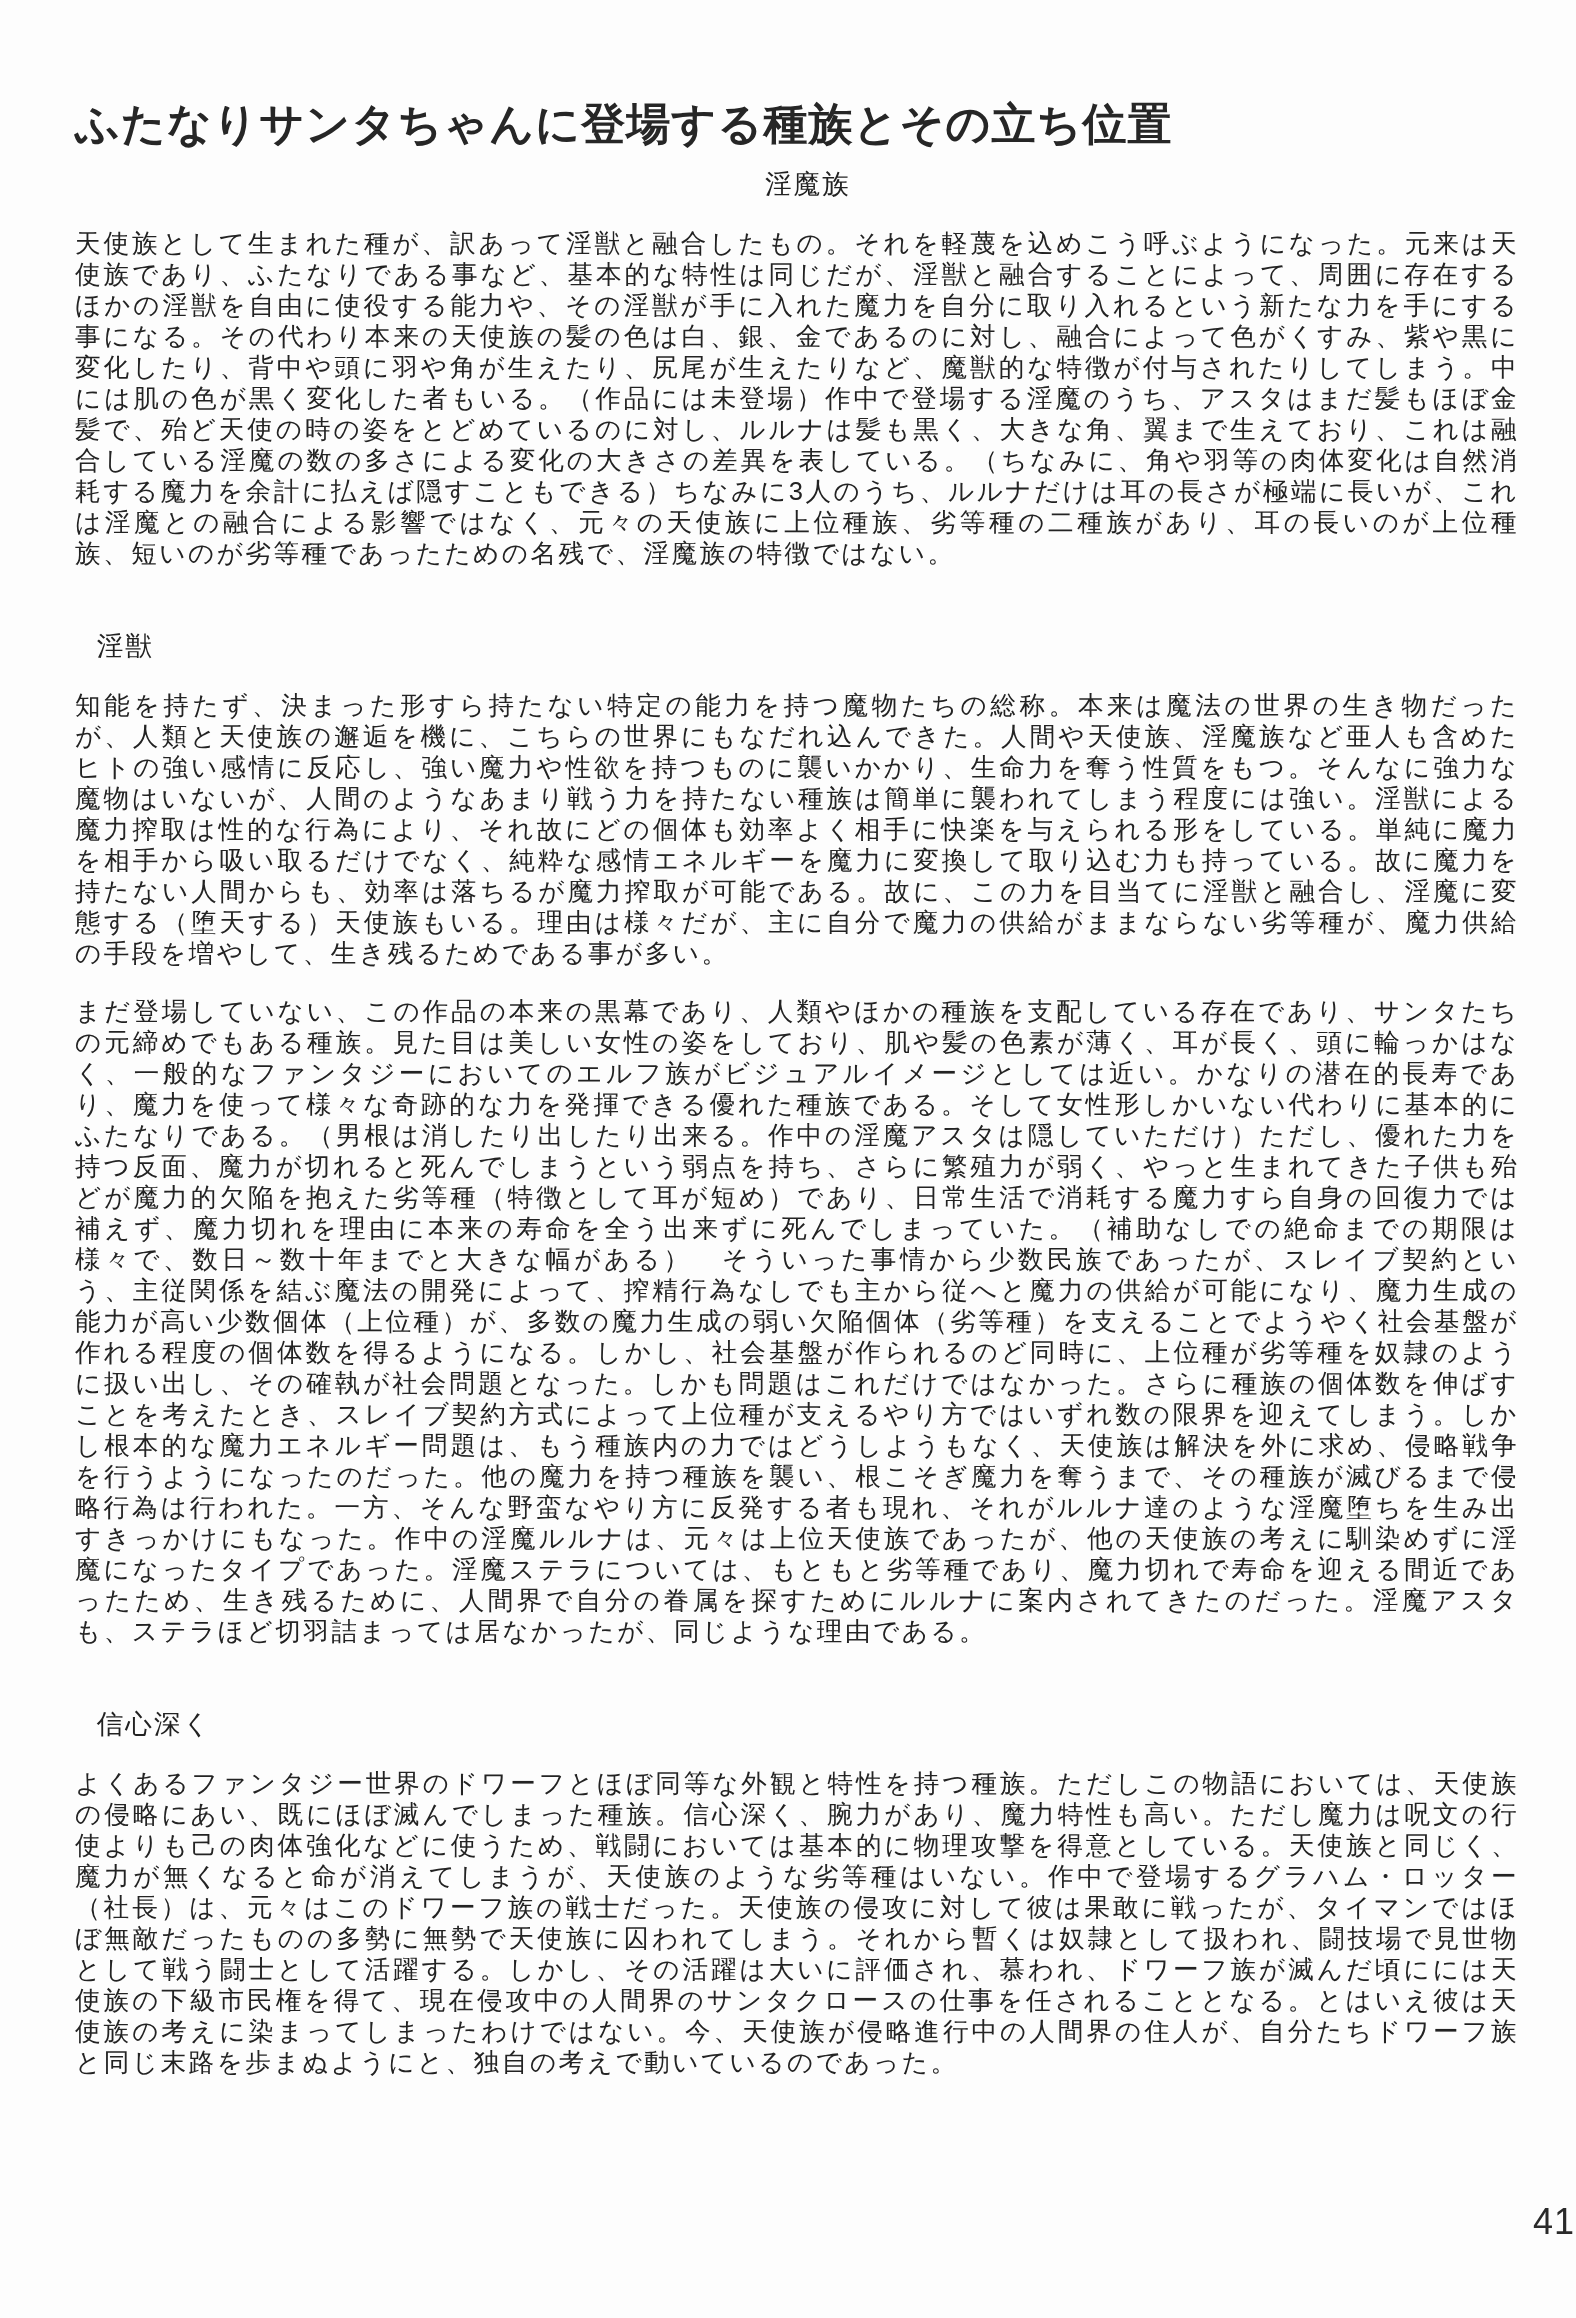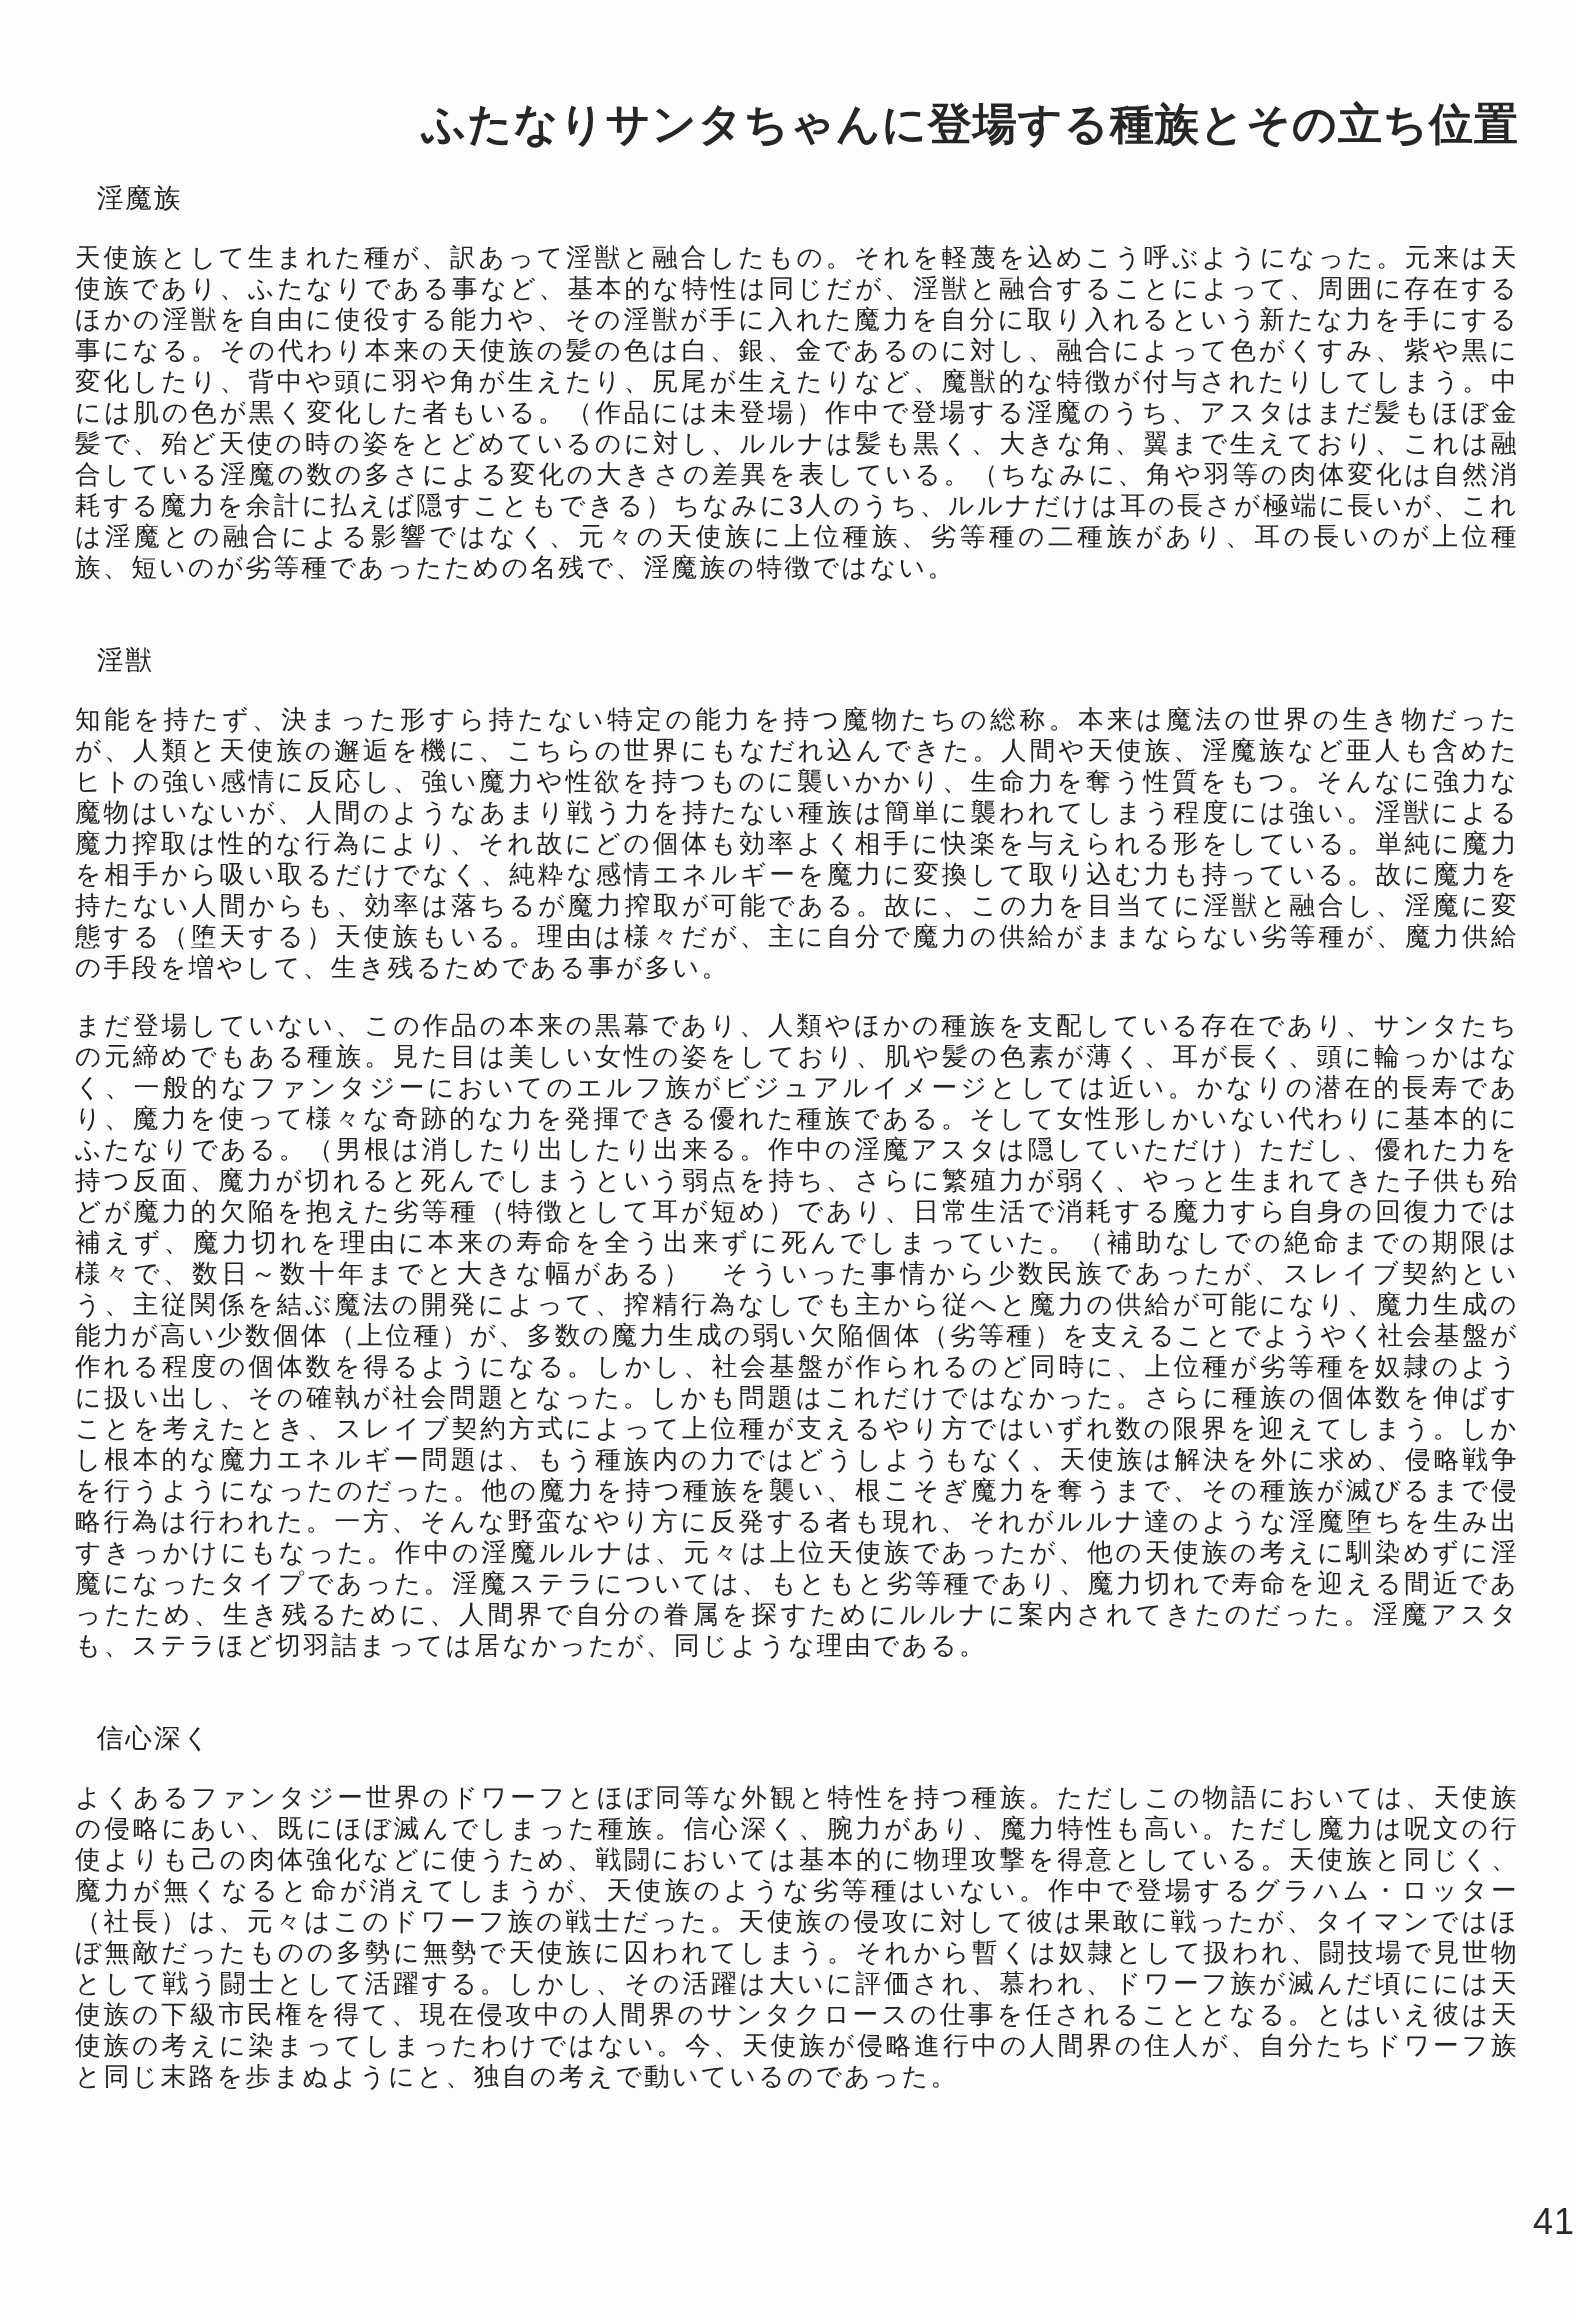--- a/index.html
+++ b/index.html
@@ -16,37 +16,38 @@
     color: #1e1e1e;
     font-family: "Liberation Sans", sans-serif;
     overflow: hidden;
     box-sizing: border-box;
   }
   .content {
     padding: 0 57px 0 75px;
   }
   .doc-title {
     margin: 95px 0 0 0;
-    text-align: right;
+    text-align: left;
     font-size: 44px;
     line-height: 57px;
     font-weight: bold;
     color: #262626;
     letter-spacing: 1px;
   }
   .section-heading {
     margin: 61px 0 0 21.7px;
     font-size: 26.6px;
     line-height: 33px;
     font-weight: normal;
     color: #222;
     letter-spacing: 2px;
   }
   .section:first-of-type .section-heading {
-    margin-top: 30px;
+    margin-top: 16px;
+    text-align: center;
   }
   .section-body {
     margin: 27px 0 0 0;
     font-size: 25.6px;
     line-height: 31px;
     letter-spacing: 2.5px;
     text-align: justify;
     color: #232323;
   }
   .page-number {

